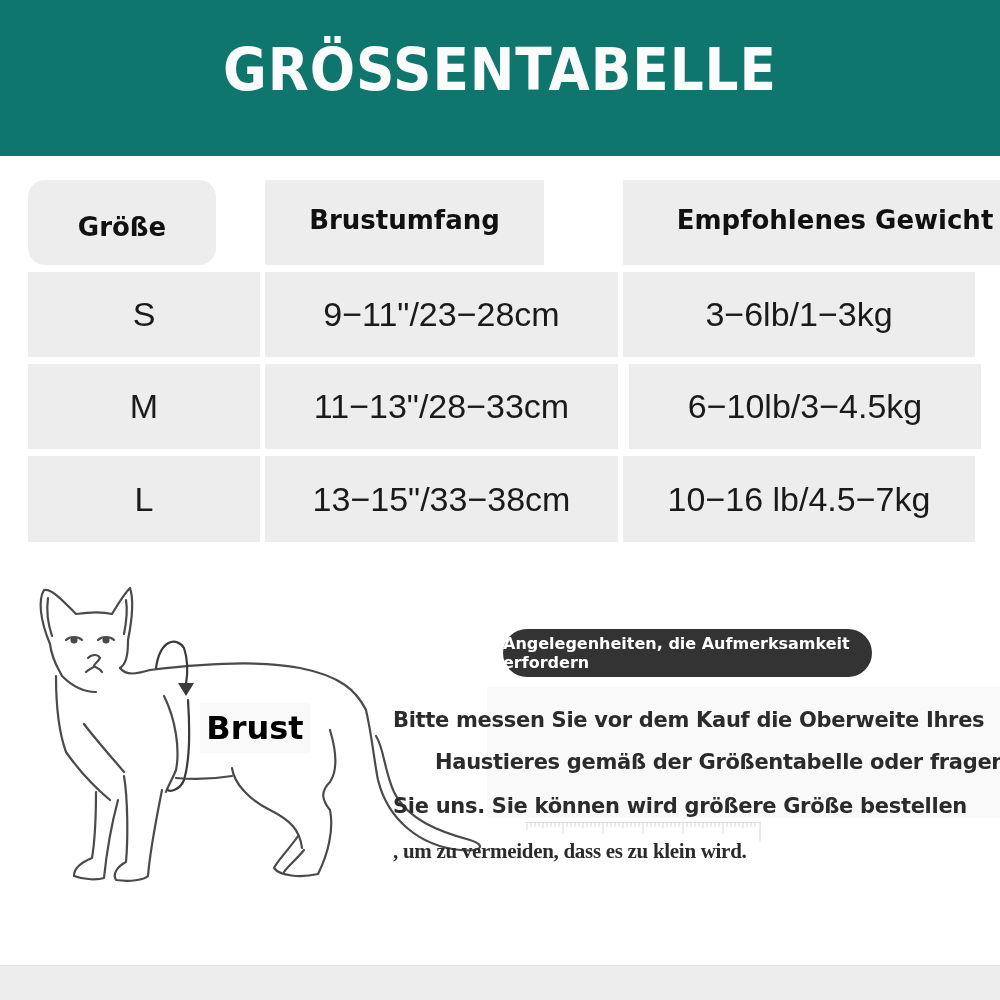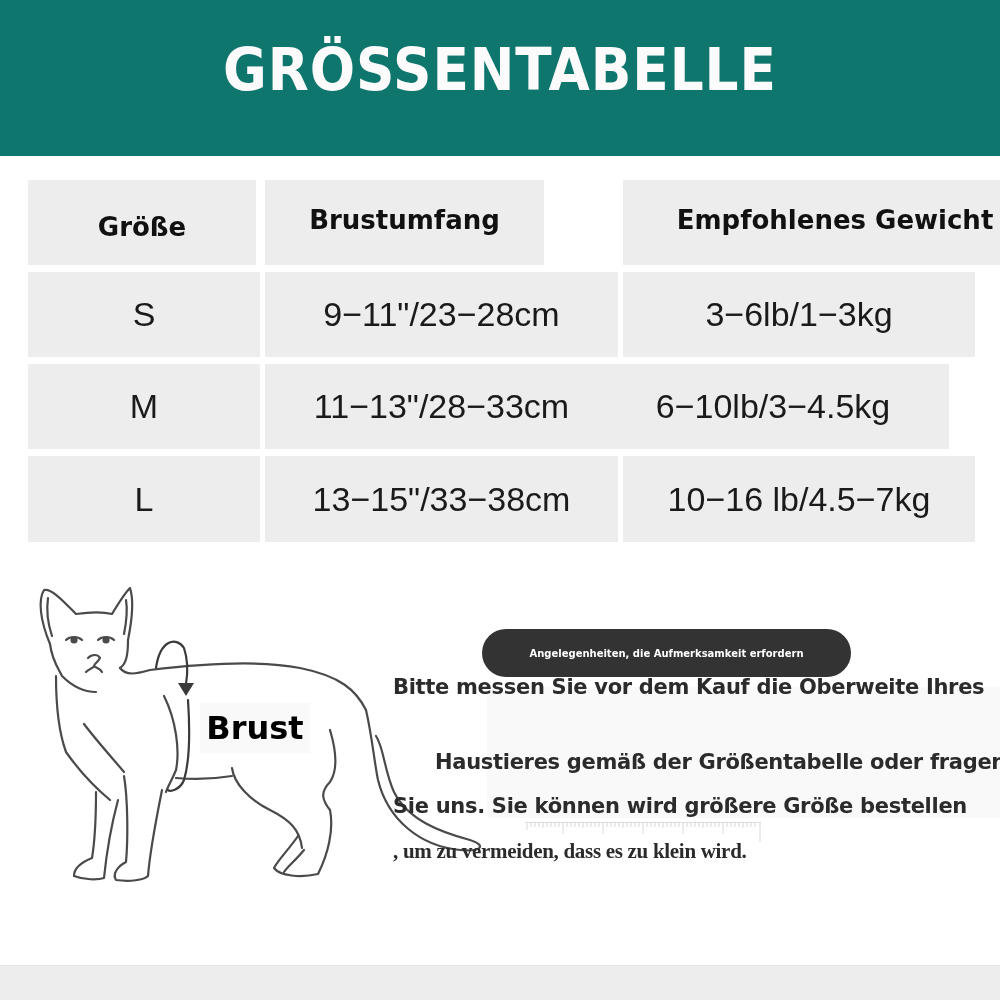--- a/index.html
+++ b/index.html
@@ -20,24 +20,24 @@
       margin-top: -16px;
     }
     .cell {
       position: absolute; background: #ededed;
       display: flex; align-items: center; justify-content: center;
       color: #111; box-sizing: border-box;
     }
     .cell.head { font-weight: bold; font-size: 26px; font-family: "DejaVu Sans", sans-serif; }
     .cell.body { font-size: 34px; font-family: "Liberation Sans", sans-serif; color: #1a1a1a; }
     .pill {
-      position: absolute; left: 482px; top: 629px; width: 369px; height: 48px;
+      position: absolute; left: 503px; top: 629px; width: 369px; height: 48px;
       background: #333333; border-radius: 24px;
       display: flex; align-items: center; justify-content: center;
-      color: #ffffff; font-weight: bold; font-size: 10px;
+      color: #ffffff; font-weight: bold; font-size: 16px;
       font-family: "DejaVu Sans", sans-serif;
     }
     .text-panel {
       position: absolute; left: 487px; top: 687px; width: 513px; height: 131px;
       background: #f9f9f9;
     }
     .note-line {
       position: absolute; left: 393px; font-weight: bold; font-size: 21px;
       color: #2b2b2b; white-space: nowrap;
       font-family: "DejaVu Sans", sans-serif; letter-spacing: -0.3px;
@@ -54,31 +54,31 @@
     .footer { position: absolute; left: 0; top: 965px; width: 1000px; height: 35px; background: #ededed; border-top: 1px solid #e6e6e6; }
   </style>
 </head>
 <body>
 
 <div class="header">
   <div class="header-title">GRÖSSENTABELLE</div>
 </div>
 
 <div>
-  <div class="cell head" style="left:28px;top:180px;width:228px;height:85px;padding-top:8px;">Größe</div>
+  <div class="cell head" style="left:28px;top:180px;width:188px;height:85px;padding-top:8px;border-radius:17px;">Größe</div>
   <div class="cell head" style="left:265px;top:180px;width:279px;height:85px;padding-bottom:6px;">Brustumfang</div>
   <div class="cell head" style="left:623px;top:180px;width:424px;height:85px;padding-bottom:6px;">Empfohlenes Gewicht</div>
 
   <div class="cell body" style="left:28px;top:272px;width:232px;height:85px;">S</div>
   <div class="cell body" style="left:265px;top:272px;width:353px;height:85px;">9−11"/23−28cm</div>
   <div class="cell body" style="left:623px;top:272px;width:352px;height:85px;">3−6lb/1−3kg</div>
 
   <div class="cell body" style="left:28px;top:364px;width:232px;height:85px;">M</div>
   <div class="cell body" style="left:265px;top:364px;width:353px;height:85px;">11−13"/28−33cm</div>
-  <div class="cell body" style="left:597px;top:364px;width:352px;height:85px;">6−10lb/3−4.5kg</div>
+  <div class="cell body" style="left:629px;top:364px;width:352px;height:85px;">6−10lb/3−4.5kg</div>
 
   <div class="cell body" style="left:28px;top:456px;width:232px;height:86px;">L</div>
   <div class="cell body" style="left:265px;top:456px;width:353px;height:86px;">13−15"/33−38cm</div>
   <div class="cell body" style="left:623px;top:456px;width:352px;height:86px;">10−16 lb/4.5−7kg</div>
 </div>
 
 <div class="text-panel"></div>
 
 <svg class="cat" width="560" height="340" viewBox="0 560 560 340" fill="none" stroke="#4a4a4a" stroke-width="2.2" stroke-linecap="round" stroke-linejoin="round">
 
@@ -116,21 +116,21 @@
 
   <path d="M156 668 C160 640 176 636 184 648 C188 660 188 672 186 684" stroke="#3a3a3a"></path>
   <polygon points="178,683 194,683 186,696" fill="#3a3a3a" stroke="none"></polygon>
   <path d="M188 700 C190 730 190 760 184 780 C180 790 170 792 168 790" stroke="#3a3a3a"></path>
 </svg>
 
 <div class="brust-box">Brust</div>
 
 <div class="pill">Angelegenheiten, die Aufmerksamkeit erfordern</div>
 
-<div class="note-line" style="top:675px;">Bitte messen Sie vor dem Kauf die Oberweite Ihres</div>
+<div class="note-line" style="top:708px;">Bitte messen Sie vor dem Kauf die Oberweite Ihres</div>
 <div class="note-line" style="top:750px;margin-left:42px;">Haustieres gemäß der Größentabelle oder fragen</div>
 <div class="note-line" style="top:794px;"> Sie uns. Sie können wird größere Größe bestellen</div>
 
 <svg class="ruler" width="236" height="20" viewBox="0 0 236 20">
   <g stroke="#c8c8c8" stroke-width="1">
     <line x1="0" y1="0" x2="236" y2="0"></line>
   </g>
   <g stroke="#cfcfcf" stroke-width="0.8">
     <line x1="2" y1="0" x2="2" y2="8"></line>
       <line x1="6" y1="0" x2="6" y2="5"></line>

